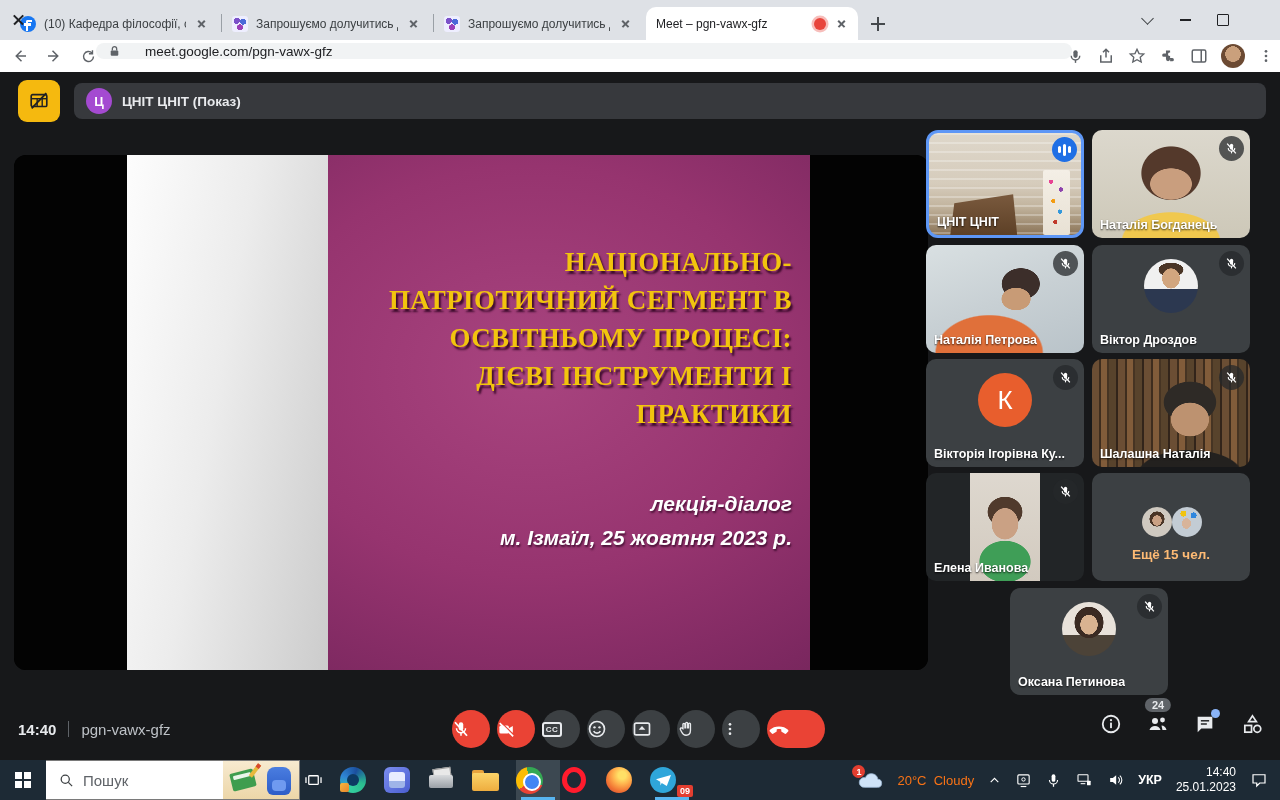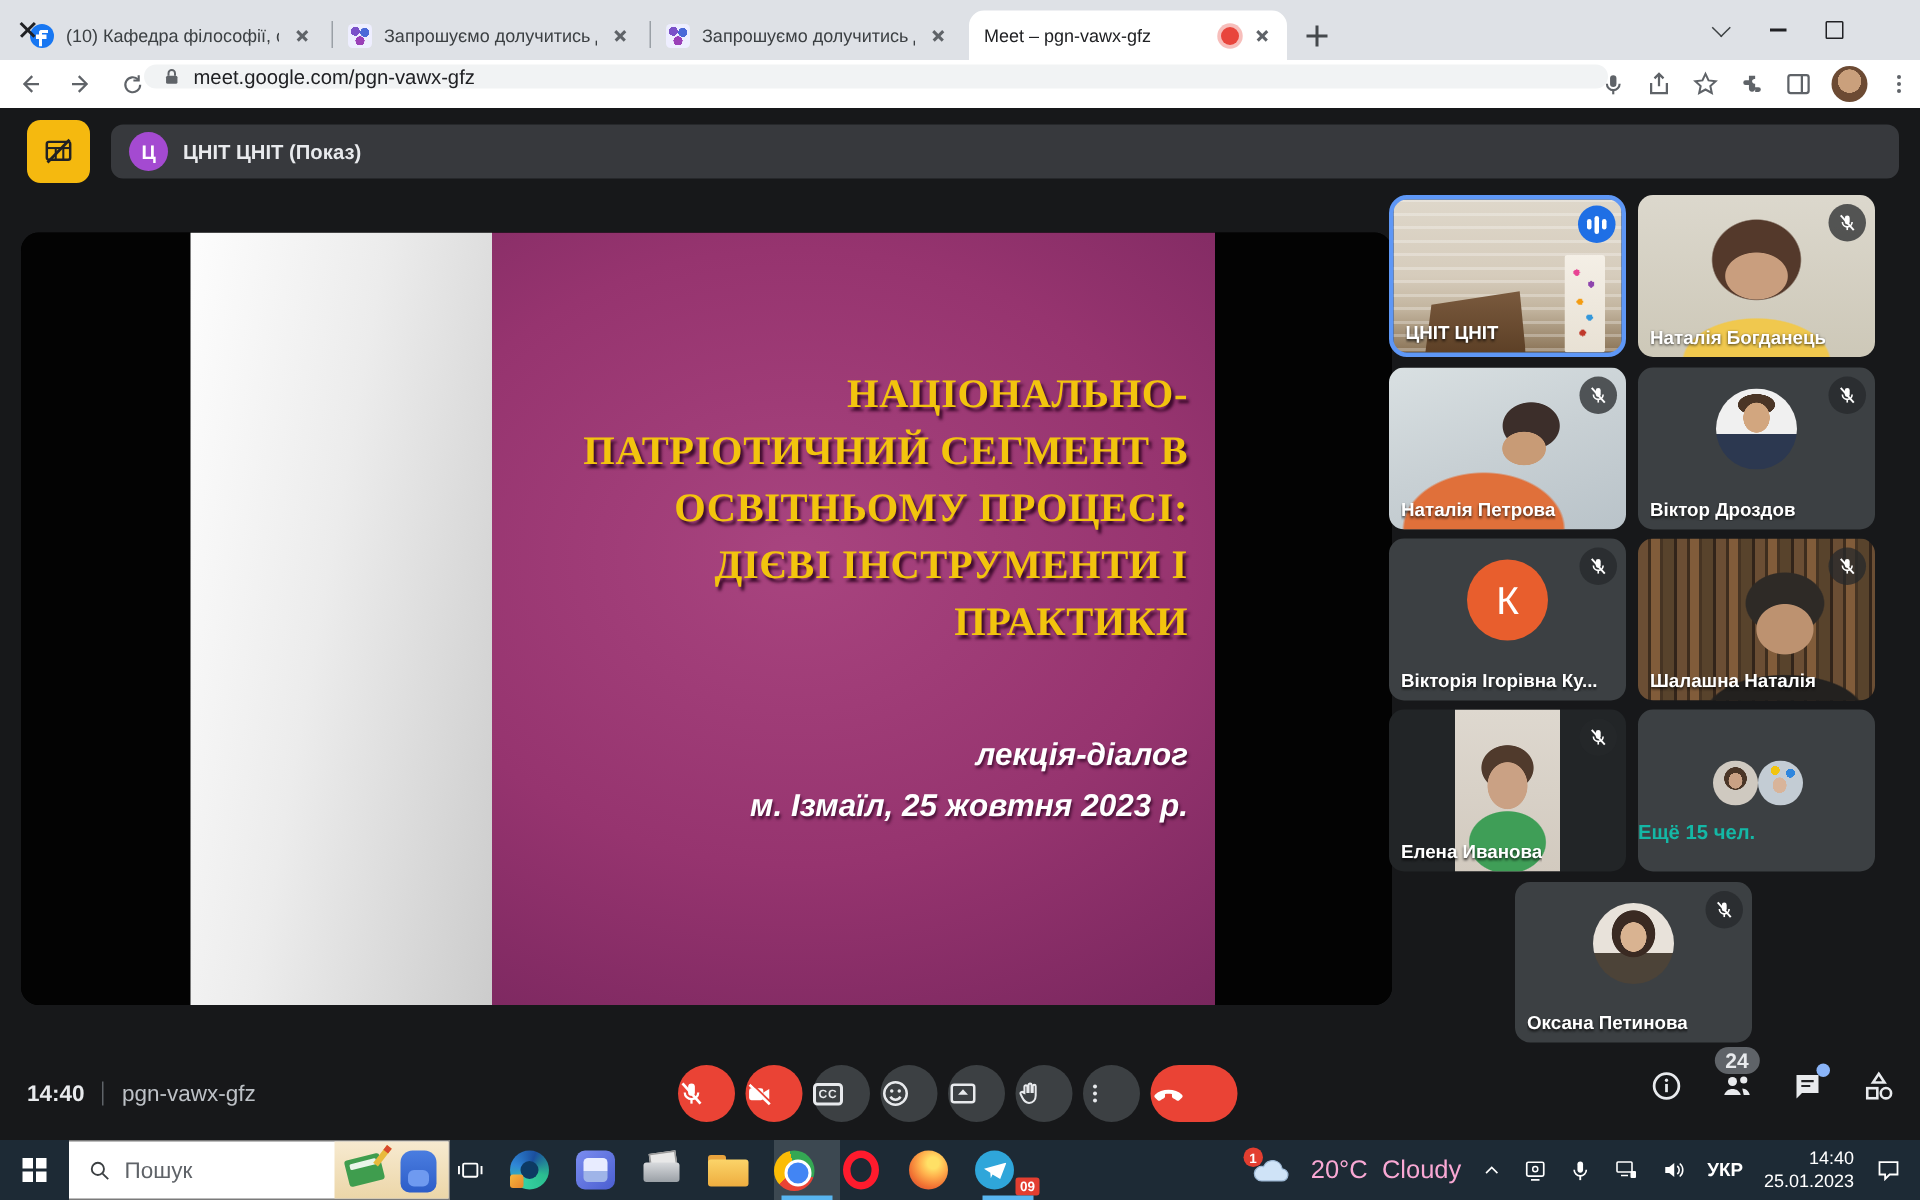--- a/index.html
+++ b/index.html
@@ -32,21 +32,21 @@
   .wc-min::before{content:"";width:11px;height:1.6px;background:#202124}
   .wc-max::before{content:"";width:10px;height:10px;border:1.6px solid #202124;border-radius:1px}
   .wc-x{position:relative}
   .wc-x::before,.wc-x::after{content:"";position:absolute;width:13px;height:1.6px;background:#202124;top:19px;left:12px}
   .wc-x::before{transform:rotate(45deg)}.wc-x::after{transform:rotate(-45deg)}
   .wc-chev::before{content:"";width:8px;height:8px;border-right:1.7px solid #3c4043;border-bottom:1.7px solid #3c4043;transform:rotate(45deg);margin-top:-4px}
 
   
   .toolbar{position:absolute;left:0;top:40px;width:1280px;height:32px;background:#fff;display:flex;align-items:center}
   .navic{width:28px;height:28px;margin-left:6px;display:flex;align-items:center;justify-content:center}
-  .urlpill{position:absolute;left:96px;top:3px;width:976px;height:16px;border-radius:13px;background:#f1f3f4;display:flex;align-items:center;padding:0 12px;gap:8px}
+  .urlpill{position:absolute;left:96px;top:3px;width:976px;height:16px;border-radius:13px;background:#f1f3f4;display:flex;align-items:center;padding:0 12px;gap:24px}
   .url{font-size:13.5px;color:#202124}
   .tb-right{position:absolute;right:6px;top:0;height:32px;display:flex;align-items:center;gap:13px}
   .tb-av{width:24px;height:24px;border-radius:50%;background:radial-gradient(circle at 50% 42%,#caa07c 0 42%,#6c4a33 43% 100%)}
 
   
   .meet{position:absolute;left:0;top:72px;width:1280px;height:688px;background:#17181a}
   .warnbtn{position:absolute;left:18px;top:8px;width:42px;height:42px;border-radius:9px;background:#f5b90f;display:flex;align-items:center;justify-content:center}
   .chip{position:absolute;left:74px;top:11px;width:1192px;height:36px;border-radius:8px;background:#37393d;display:flex;align-items:center;gap:10px;padding:0 12px}
   .chip-av{width:26px;height:26px;border-radius:50%;background:#a44ad1;color:#fff;font-size:13px;font-weight:700;display:flex;align-items:center;justify-content:center}
   .chip-label{color:#e8eaed;font-size:13.5px;font-weight:600}
@@ -107,36 +107,36 @@
     radial-gradient(15px 17px at 50% 36%,#d2a67f 0 58%,transparent 60%),
     radial-gradient(21px 12px at 50% 20%,#4a3526 0 58%,transparent 60%),
     linear-gradient(180deg,#f0f0f0 0 56%,#2c3850 56%)}
   .av-petynova{background:
     radial-gradient(15px 17px at 50% 42%,#d9b391 0 57%,transparent 59%),
     radial-gradient(25px 27px at 50% 38%,#3a2a22 0 57%,transparent 59%),
     linear-gradient(#e8e2da 0 62%,#4c4338 62%)}
   .more-av{position:absolute;top:34px;width:30px;height:30px;border-radius:50%}
   .more-av.a1{left:calc(50% - 29px);background:radial-gradient(8px 9px at 50% 45%,#caa184 0 57%,transparent 59%),radial-gradient(13px 13px at 50% 40%,#4a3526 0 57%,transparent 59%),#cfc9c0}
   .more-av.a2{left:calc(50% + 1px);background:radial-gradient(5px 5px at 72% 28%,#2e86de 0 60%,transparent 61%),radial-gradient(5px 5px at 38% 22%,#f1c40f 0 60%,transparent 61%),radial-gradient(8px 9px at 48% 55%,#d8b49a 0 57%,transparent 59%),#c3ccd4}
-  .more-label{position:absolute;left:0;right:0;top:74px;color:#14b8a6;font-size:13.5px;font-weight:600}
+  .more-label{position:absolute;left:0;right:0;top:74px;text-align:center;color:#fdba74;font-size:13.5px;font-weight:600}
 
   
   .mb-left{position:absolute;left:18px;top:710px;height:38px;display:flex;align-items:center;gap:12px}
   .mb-clock{color:#e8eaed;font-size:15px;font-weight:600}
   .mb-sep{width:1px;height:16px;background:#5f6368}
   .mb-code{color:#bdc1c6;font-size:15px}
   .mb-center{position:absolute;left:452px;top:710px;display:flex;gap:7px;align-items:center}
   .cbtn{width:38px;height:38px;border-radius:50%;background:#3c4043;display:flex;align-items:center;justify-content:flex-start;position:relative}
   .cbtn.red{background:#ea4335}
   .cbtn.end{width:58px;border-radius:20px}
   .ccbox{width:20px;height:15px;border:2px solid #e8eaed;border-radius:3px;display:flex;align-items:center;justify-content:center}
   .ccbox span{font-size:8px;font-weight:700;color:#e8eaed;letter-spacing:.5px}
   .mb-right{position:absolute;right:16px;top:712px;display:flex;gap:23px;align-items:center}
   .mbr{position:relative;width:24px;height:24px;display:flex;align-items:center;justify-content:center}
-  .pcount{position:absolute;top:-14px;left:50%;transform:translateX(-50%);background:#5f6368;color:#e8eaed;font-size:14px;font-weight:600;border-radius:9px;padding:1px 7px}
+  .pcount{position:absolute;top:-14px;left:50%;transform:translateX(-50%);background:#5f6368;color:#e8eaed;font-size:11px;font-weight:600;border-radius:9px;padding:1px 7px}
   .bluedot{position:absolute;top:-3px;right:-3px;width:9px;height:9px;border-radius:50%;background:#8ab4f8}
 
   
   .taskbar{position:absolute;left:0;top:760px;width:1280px;height:40px;background:#1d2a35}
   .tb-start{position:absolute;left:0;top:0;width:46px;height:40px;display:flex;align-items:center;justify-content:center}
   .winlogo{width:16px;height:16px;display:grid;grid-template-columns:7px 7px;grid-template-rows:7px 7px;gap:2px}
   .winlogo i{background:#fff}
   .srch{position:absolute;left:46px;top:0;width:254px;height:40px;background:#fff;display:flex;align-items:center;border:1px solid #7a7a7a;border-left:none}
   .srch svg{margin:0 9px 0 13px}
   .srch input{border:none;outline:none;font-size:15px;color:#222;width:100px;background:transparent;font-family:"Liberation Sans",sans-serif}
@@ -163,21 +163,21 @@
   .ic-blueapp{width:26px;height:26px;border-radius:6px;background:linear-gradient(135deg,#7b8df0,#4a5ed0);position:relative}
   .ic-blueapp::after{content:"";position:absolute;left:5px;top:5px;width:16px;height:16px;border-radius:3px;background:linear-gradient(180deg,#e8ecff 0 55%,#9fb4e8 55%)}
   .ic-printer{width:26px;height:24px;position:relative}
   .ic-printer::before{content:"";position:absolute;left:5px;top:0;width:16px;height:8px;background:#e8e8e8;border:1px solid #999;transform:rotate(-8deg)}
   .ic-printer::after{content:"";position:absolute;left:1px;top:7px;width:24px;height:13px;background:linear-gradient(180deg,#d8dadd,#9aa0a6);border-radius:2px}
   .ic-folder{width:27px;height:21px;position:relative}
   .ic-folder::before{content:"";position:absolute;left:0;top:0;width:12px;height:5px;background:#e8a33d;border-radius:2px 2px 0 0}
   .ic-folder::after{content:"";position:absolute;left:0;top:3px;width:27px;height:18px;background:linear-gradient(180deg,#fbd469,#eead3f);border-radius:2px}
   .tray{position:absolute;right:0;top:0;height:40px;display:flex;align-items:center;gap:0}
   .tray-item{position:relative;height:40px;display:flex;align-items:center;justify-content:center;padding:0 7px}
-  .weather-txt{color:#f9a8d4;font-size:17px;white-space:nowrap}
+  .weather-txt{color:#f97316;font-size:13px;white-space:nowrap}
   .wbadge{position:absolute;left:2px;top:5px;background:#e33e30;color:#fff;font-size:9px;font-weight:700;width:13px;height:13px;border-radius:50%;display:flex;align-items:center;justify-content:center}
   .lang{color:#fff;font-size:12.5px;font-weight:600}
   .clockblk{color:#fff;font-size:12px;line-height:15px;text-align:right}
 
   svg{display:block}
 </style>
 </head>
 <body>
 
 <div id="screen">

